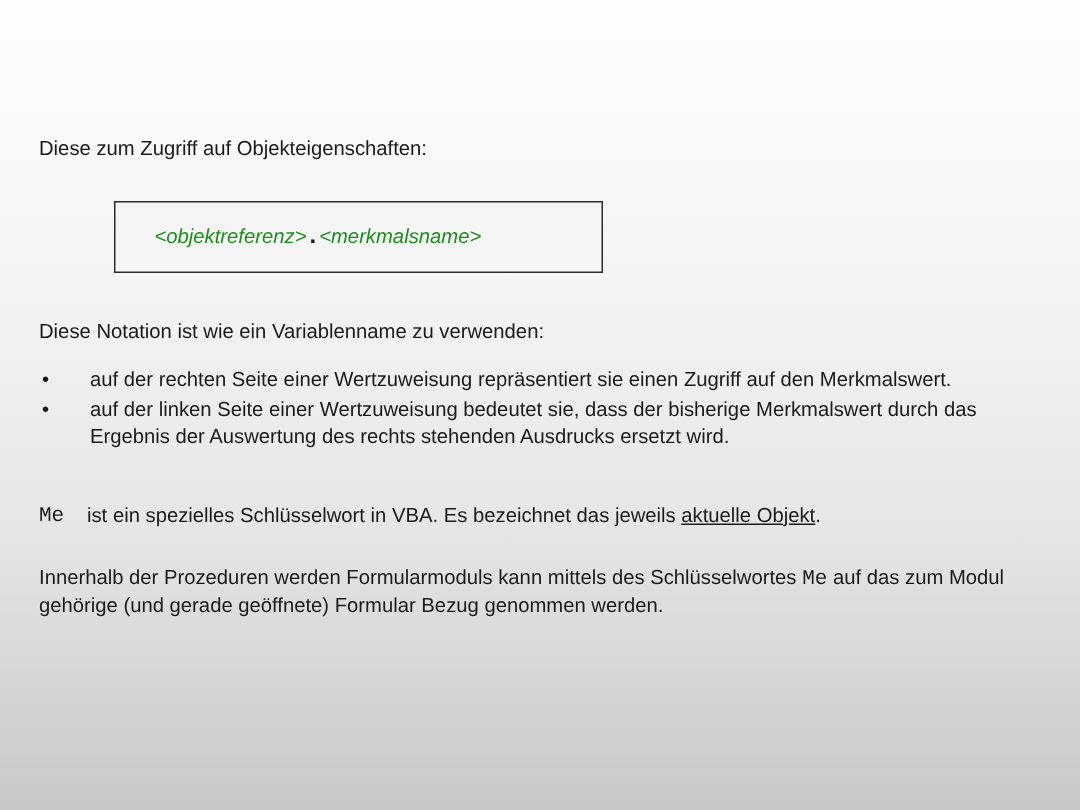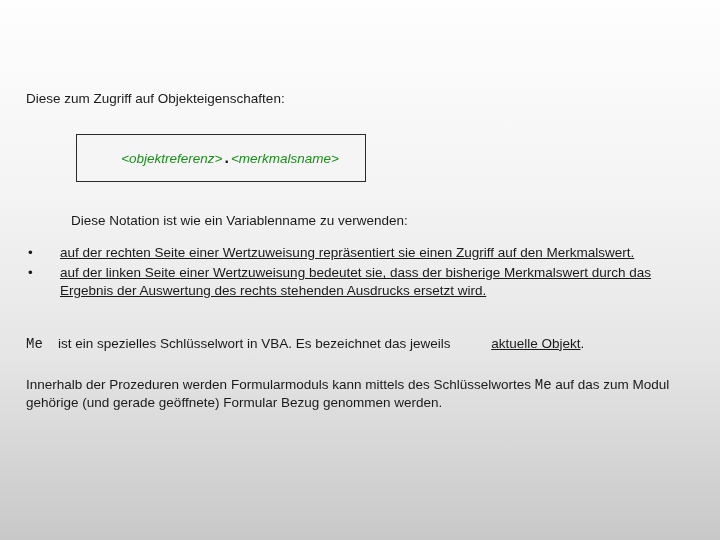--- a/index.html
+++ b/index.html
@@ -9,51 +9,50 @@
     font-family: Arial, Helvetica, sans-serif;
     font-size: 13.5px;
     color: #1a1a1a;
     padding: 90px 26px 20px 26px;
     line-height: 1.35;
   }
   .intro { margin-bottom: 26px; }
   .syntax-box {
     border: 1.5px solid #2a2a2a;
     background: #f5f5f5;
-    width: 290px;
+    width: 326px;
     margin-left: 50px;
     padding: 12px 26px;
     margin-bottom: 30px;
-    text-align: right;
   }
   .syntax-box .term {
     color: #1a8f1a;
     font-style: italic;
   }
   .syntax-box .dot {
     color: #1a1a1a;
     font-weight: bold;
     font-size: 16px;
     font-style: normal;
     padding: 0 2px;
   }
-  .note { margin-bottom: 14px; margin-left: 45px; }
+  .note { margin-bottom: 14px; }
   .bullets { margin-bottom: 34px; padding-left: 2px; }
   .bullet-row { display: flex; margin-bottom: 2px; }
   .bullet-row .sym { width: 32px; flex-shrink: 0; }
-  .bullet-row .txt { flex: 1; text-decoration: underline; }
+  .bullet-row .txt { flex: 1; }
   .me-row { display: flex; margin-bottom: 22px; }
   .me-row .me-kw {
     font-family: "Courier New", monospace;
     font-size: 14px;
     width: 32px;
     flex-shrink: 0;
   }
   .me-row .me-txt { flex: 1; }
-  .underline { text-decoration: underline; margin-left: 37px; }
+  .underline { text-decoration: underline; }
   .final .inline-me {
     font-family: "Courier New", monospace;
     font-size: 14px;
   }
 </style>
 </head>
 <body>
 
 <p class="intro">Diese zum Zugriff auf Objekteigenschaften:</p>
 

